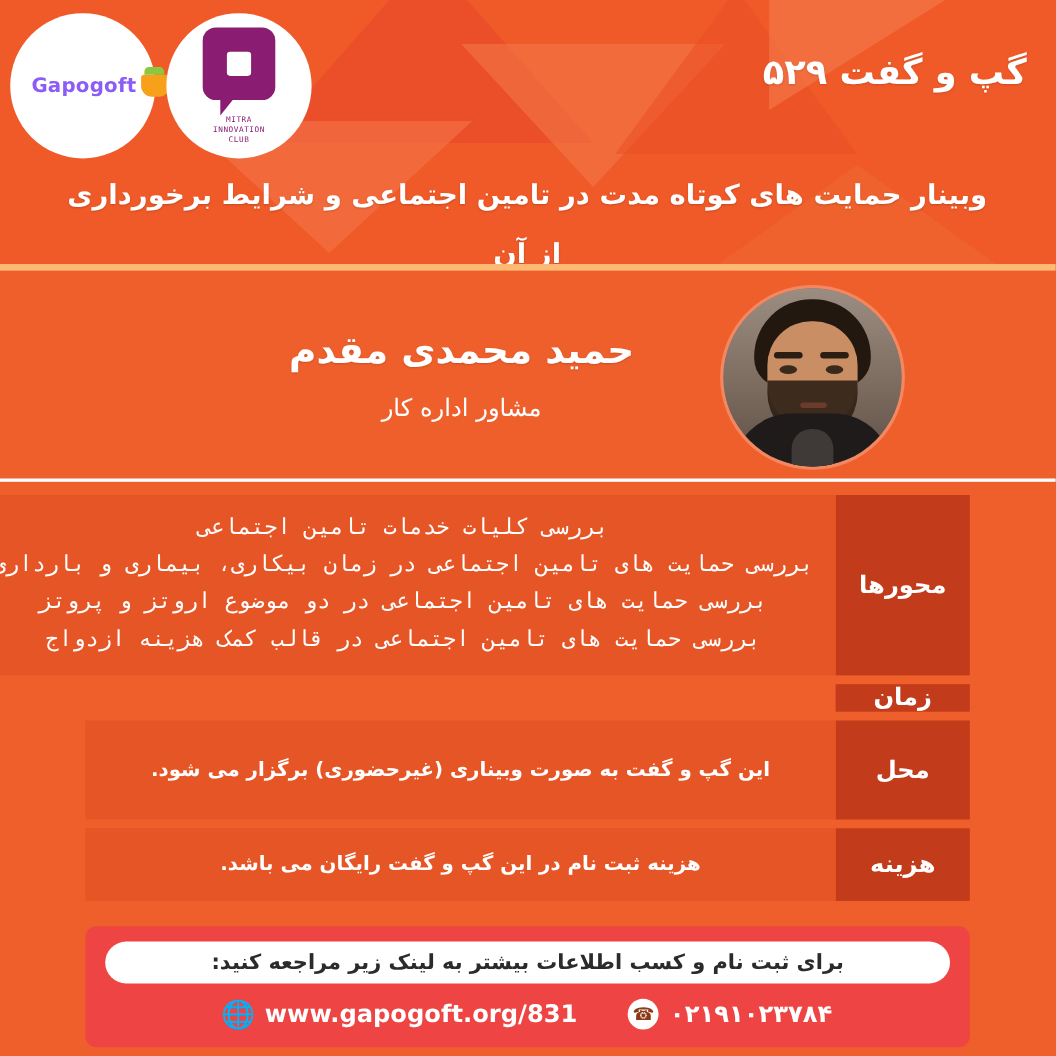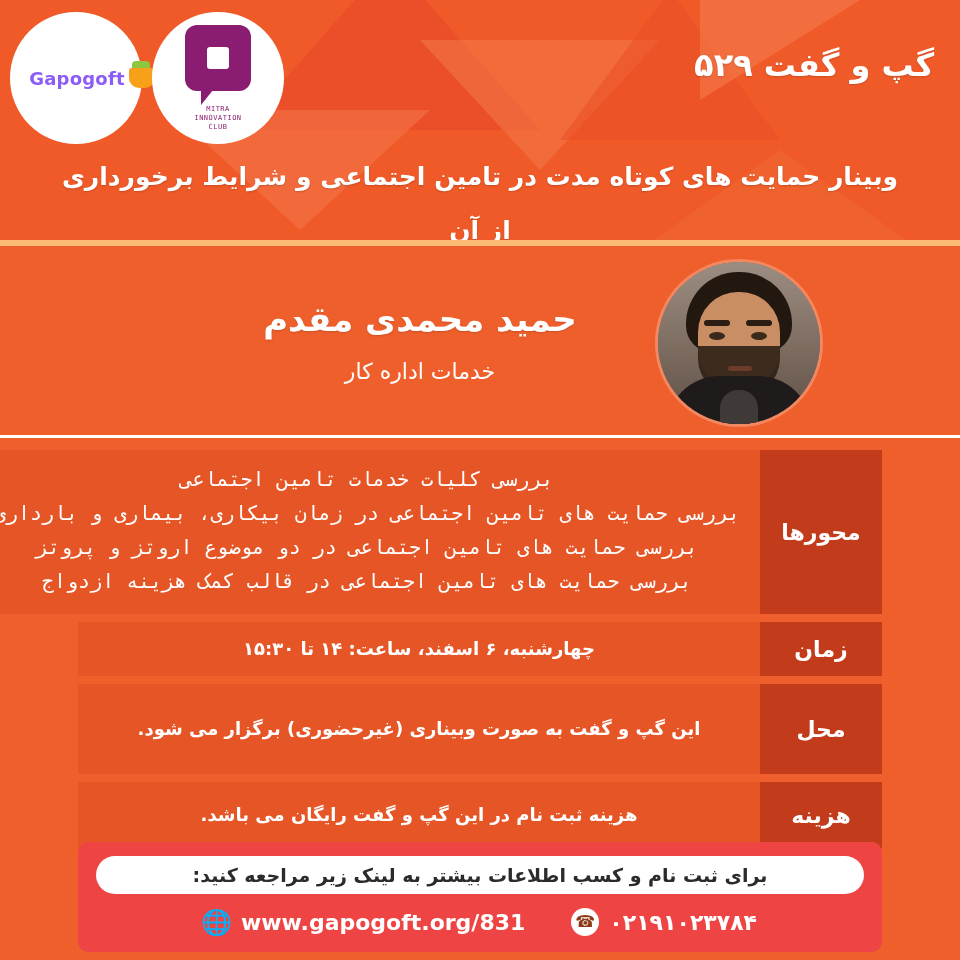--- a/index.html
+++ b/index.html
@@ -352,43 +352,40 @@
       <span class="photo-brow-r"></span>
       <span class="photo-eye-l"></span>
       <span class="photo-eye-r"></span>
       <span class="photo-beard"></span>
       <span class="photo-mouth"></span>
       <span class="photo-body"></span>
       <span class="photo-shirt"></span>
     </div>
     <div class="speaker-text">
       <div class="speaker-name">حمید محمدی مقدم</div>
-      <div class="speaker-role">خدمات اداره کار</div>
+      <div class="speaker-role">مشاور اداره کار</div>
     </div>
   </div>
 
   <div class="details">
 
     <div class="row row-topics">
       <div class="row-label">محورها</div>
       <div class="row-body">
         <ul>
           <li>بررسی کلیات خدمات تامین اجتماعی</li>
           <li>بررسی حمایت های تامین اجتماعی در زمان بیکاری، بیماری و بارداری</li>
           <li>بررسی حمایت های تامین اجتماعی در دو موضوع اروتز و پروتز</li>
           <li>بررسی حمایت های تامین اجتماعی در قالب کمک هزینه ازدواج</li>
         </ul>
       </div>
     </div>
 
     <div class="row row-time">
       <div class="row-label">زمان</div>
-      <div class="row-body">
-        <p>چهارشنبه، ۶ اسفند، ساعت: ۱۴ تا ۱۵:۳۰</p>
-      </div>
     </div>
 
     <div class="row row-place">
       <div class="row-label">محل</div>
       <div class="row-body">
         <p>این گپ و گفت به صورت وبیناری (غیرحضوری) برگزار می شود.</p>
       </div>
     </div>
 
     <div class="row row-cost">

